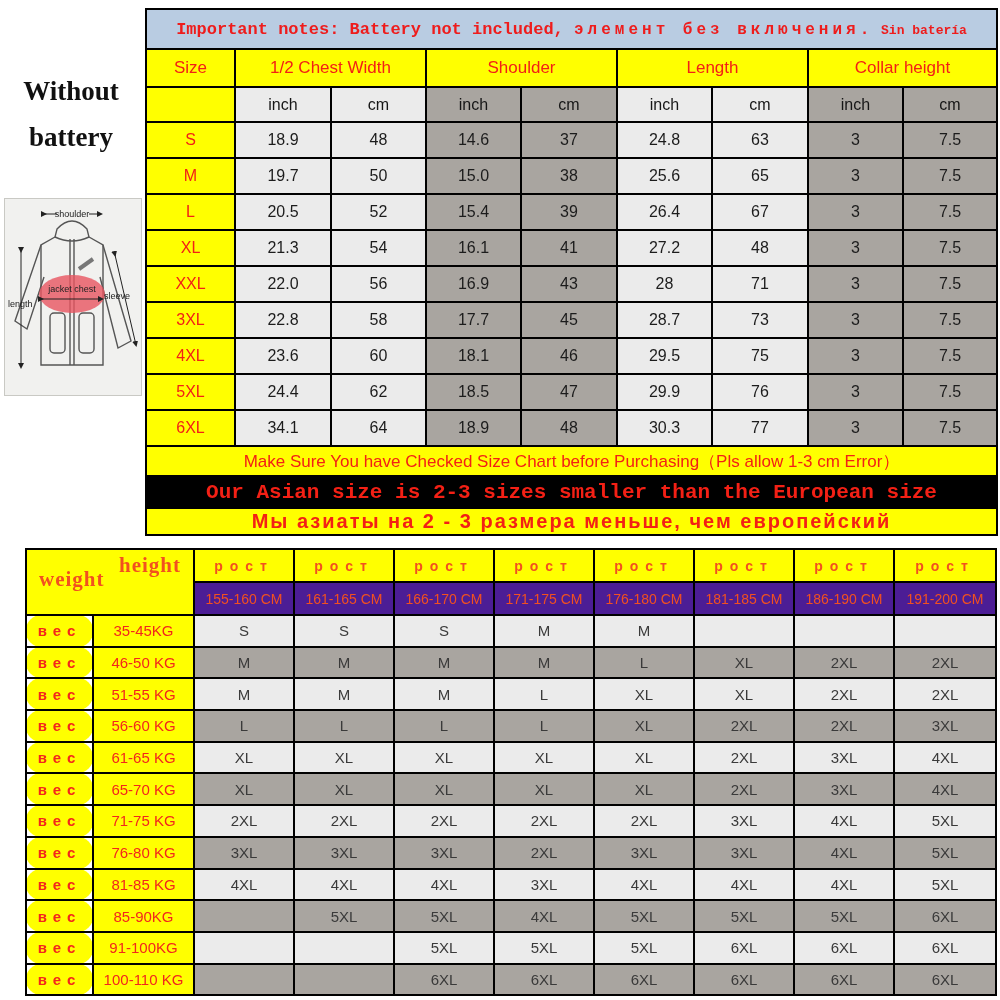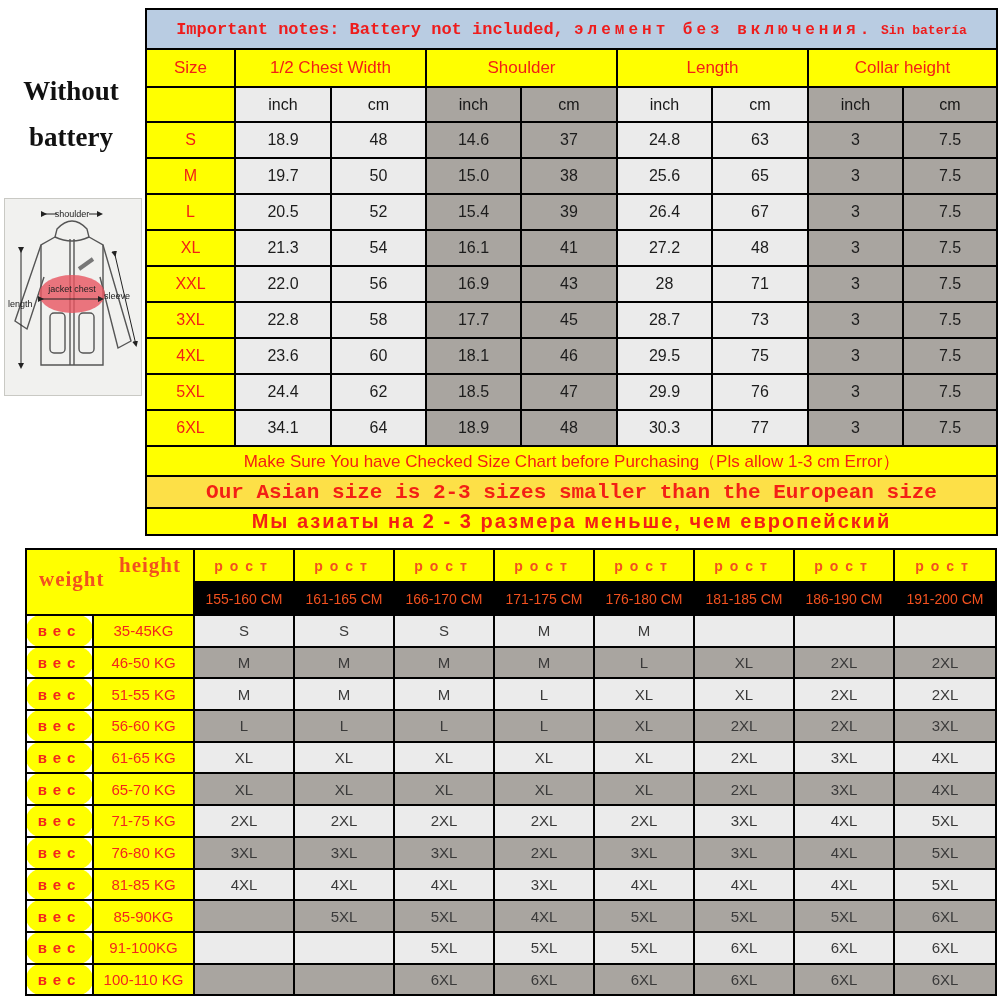--- a/index.html
+++ b/index.html
@@ -30,29 +30,29 @@
   .note-es{font-size:13px;letter-spacing:0;}
   .headrow td{background:#ffff00;color:#f32015;font-size:17px;height:36px;margin-left:31px;}
   .unitrow td{font-size:16px;color:#161616;height:33px;}
   .lt{background:#ebebeb;}
   .dk{background:#a9a5a0;}
   .ycell{background:#ffff00;}
   .szbody tr{height:36px;}
   .szbody td{font-size:16px;color:#1c1c1c;}
   .szbody td.szname{background:#ffff00;color:#f32015;}
   .fn1 td{background:#ffff00;color:#f32015;font-size:17px;height:28px;}
-  .fn2 td{background:#fde047;color:#f32015;height:30px;
+  .fn2 td{background:#000000;color:#f32015;height:30px;
           font-family:"Liberation Mono",monospace;font-weight:bold;font-size:21px;}
   .fn3 td{background:#ffff00;color:#f32015;height:25px;
           font-weight:bold;font-size:20px;letter-spacing:2px;}
   
   .bottable{left:25px;top:548px;width:970px;}
   .rostrow td{background:#ffff00;color:#f2511f;font-weight:bold;
               font-size:14px;letter-spacing:7px;height:31px;}
-  .rangerow td{background:#000000;color:#f2511f;font-size:14px;
+  .rangerow td{background:#4c1d95;color:#f2511f;font-size:14px;
                letter-spacing:0;height:31px;margin-top:20px;}
   .corner{
     background:#ffff00 linear-gradient(to bottom right,
       rgba(0,0,0,0) calc(50% - 1px), #000 50%, rgba(0,0,0,0) calc(50% + 1px));
     position:relative;letter-spacing:0;
   }
   .corner .hlab,.corner .wlab{
     position:absolute;color:#f2511f;font-family:"Liberation Serif",serif;
     font-weight:bold;font-size:21px;letter-spacing:1px;
   }

